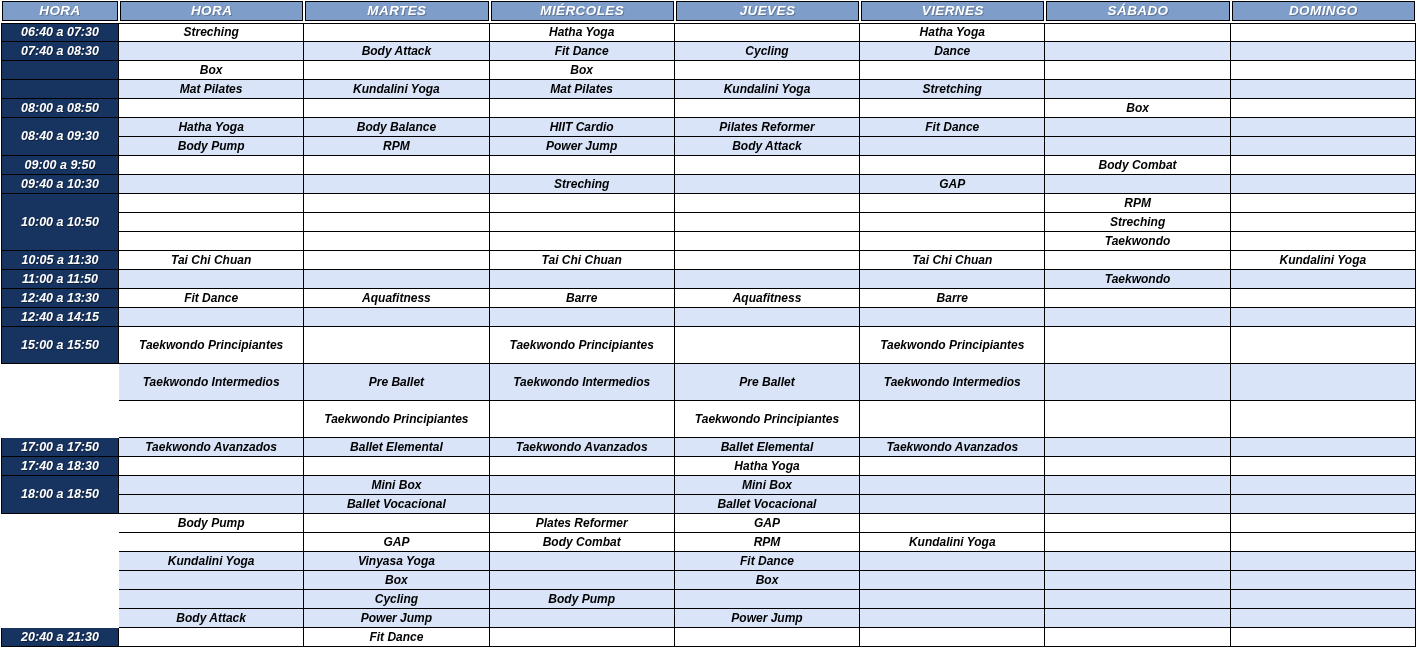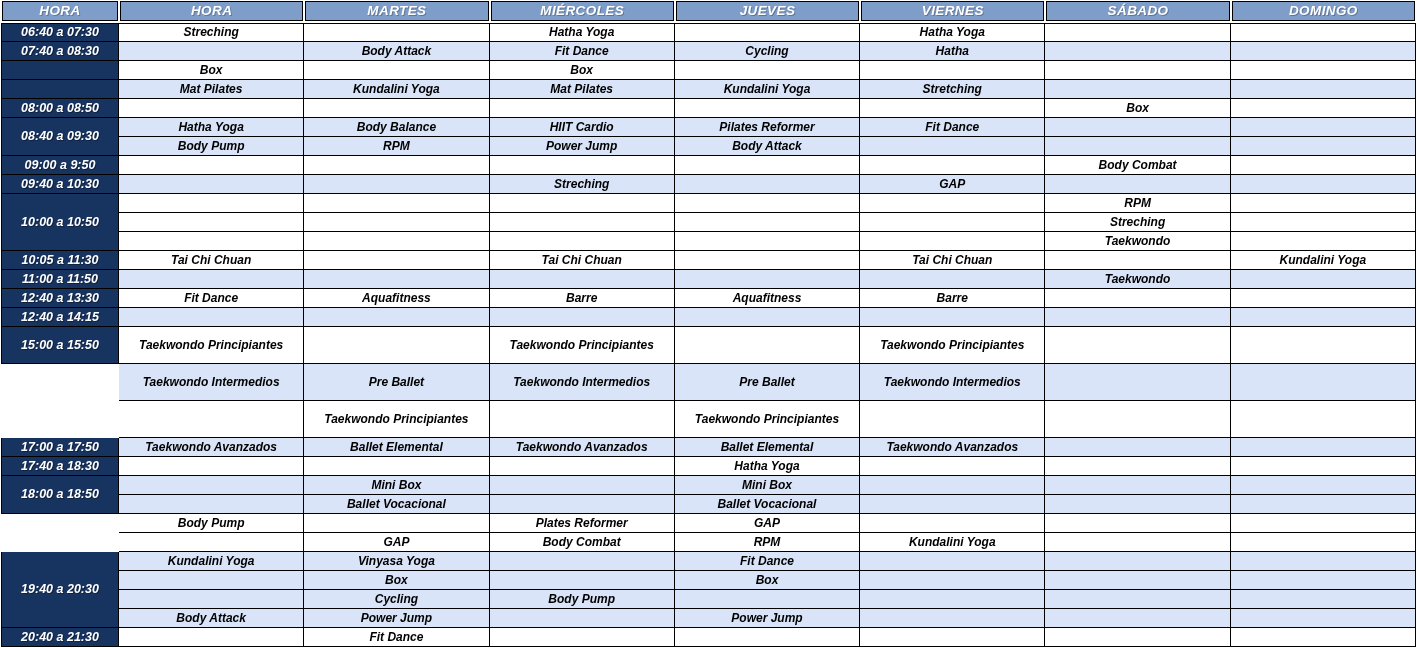--- a/index.html
+++ b/index.html
@@ -59,21 +59,21 @@
     <div class="cell white rtop" style="grid-area: 2 / 4;">Hatha Yoga</div>
     <div class="cell white rtop" style="grid-area: 2 / 5;"></div>
     <div class="cell white rtop" style="grid-area: 2 / 6;">Hatha Yoga</div>
     <div class="cell white rtop" style="grid-area: 2 / 7;"></div>
     <div class="cell white rtop" style="grid-area: 2 / 8;"></div>
     <div class="tcell" style="grid-area: 3 / 1 / span 1;">07:40 a 08:30</div>
     <div class="cell blue" style="grid-area: 3 / 2;"></div>
     <div class="cell blue" style="grid-area: 3 / 3;">Body Attack</div>
     <div class="cell blue" style="grid-area: 3 / 4;">Fit Dance</div>
     <div class="cell blue" style="grid-area: 3 / 5;">Cycling</div>
-    <div class="cell blue" style="grid-area: 3 / 6;">Hatha</div>
+    <div class="cell blue" style="grid-area: 3 / 6;">Dance</div>
     <div class="cell blue" style="grid-area: 3 / 7;"></div>
     <div class="cell blue" style="grid-area: 3 / 8;"></div>
     <div class="tcell" style="grid-area: 4 / 1 / span 1;"></div>
     <div class="cell white" style="grid-area: 4 / 2;">Box</div>
     <div class="cell white" style="grid-area: 4 / 3;"></div>
     <div class="cell white" style="grid-area: 4 / 4;">Box</div>
     <div class="cell white" style="grid-area: 4 / 5;"></div>
     <div class="cell white" style="grid-area: 4 / 6;"></div>
     <div class="cell white" style="grid-area: 4 / 7;"></div>
     <div class="cell white" style="grid-area: 4 / 8;"></div>
@@ -238,21 +238,20 @@
     <div class="cell white" style="grid-area: 25 / 6;"></div>
     <div class="cell white" style="grid-area: 25 / 7;"></div>
     <div class="cell white" style="grid-area: 25 / 8;"></div>
     <div class="cell white" style="grid-area: 26 / 2;"></div>
     <div class="cell white" style="grid-area: 26 / 3;">GAP</div>
     <div class="cell white" style="grid-area: 26 / 4;">Body Combat</div>
     <div class="cell white" style="grid-area: 26 / 5;">RPM</div>
     <div class="cell white" style="grid-area: 26 / 6;">Kundalini Yoga</div>
     <div class="cell white" style="grid-area: 26 / 7;"></div>
     <div class="cell white" style="grid-area: 26 / 8;"></div>
-    <div class="tcell" style="grid-area: 27 / 1 / span 4;">19:40 a 20:30</div>
     <div class="cell blue" style="grid-area: 27 / 2;">Kundalini Yoga</div>
     <div class="cell blue" style="grid-area: 27 / 3;">Vinyasa Yoga</div>
     <div class="cell blue" style="grid-area: 27 / 4;"></div>
     <div class="cell blue" style="grid-area: 27 / 5;">Fit Dance</div>
     <div class="cell blue" style="grid-area: 27 / 6;"></div>
     <div class="cell blue" style="grid-area: 27 / 7;"></div>
     <div class="cell blue" style="grid-area: 27 / 8;"></div>
     <div class="cell blue" style="grid-area: 28 / 2;"></div>
     <div class="cell blue" style="grid-area: 28 / 3;">Box</div>
     <div class="cell blue" style="grid-area: 28 / 4;"></div>

